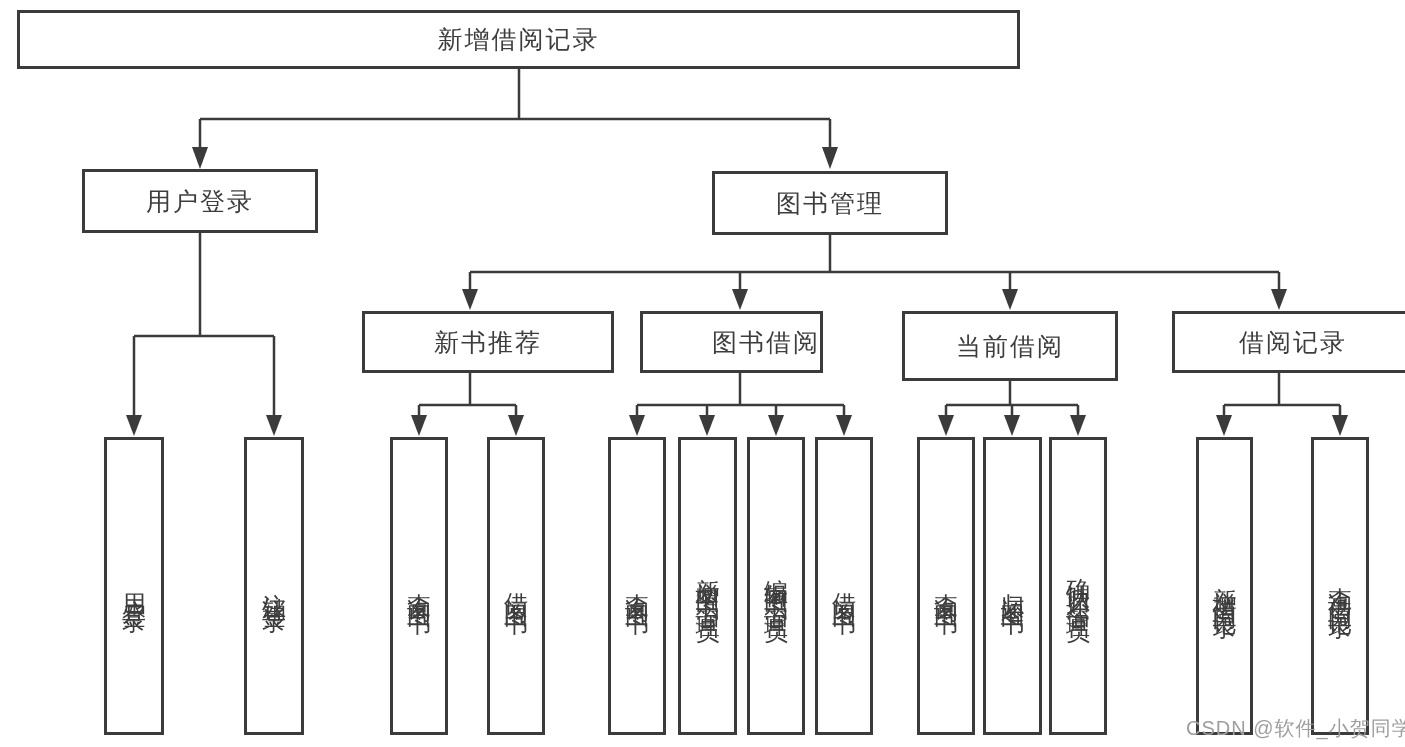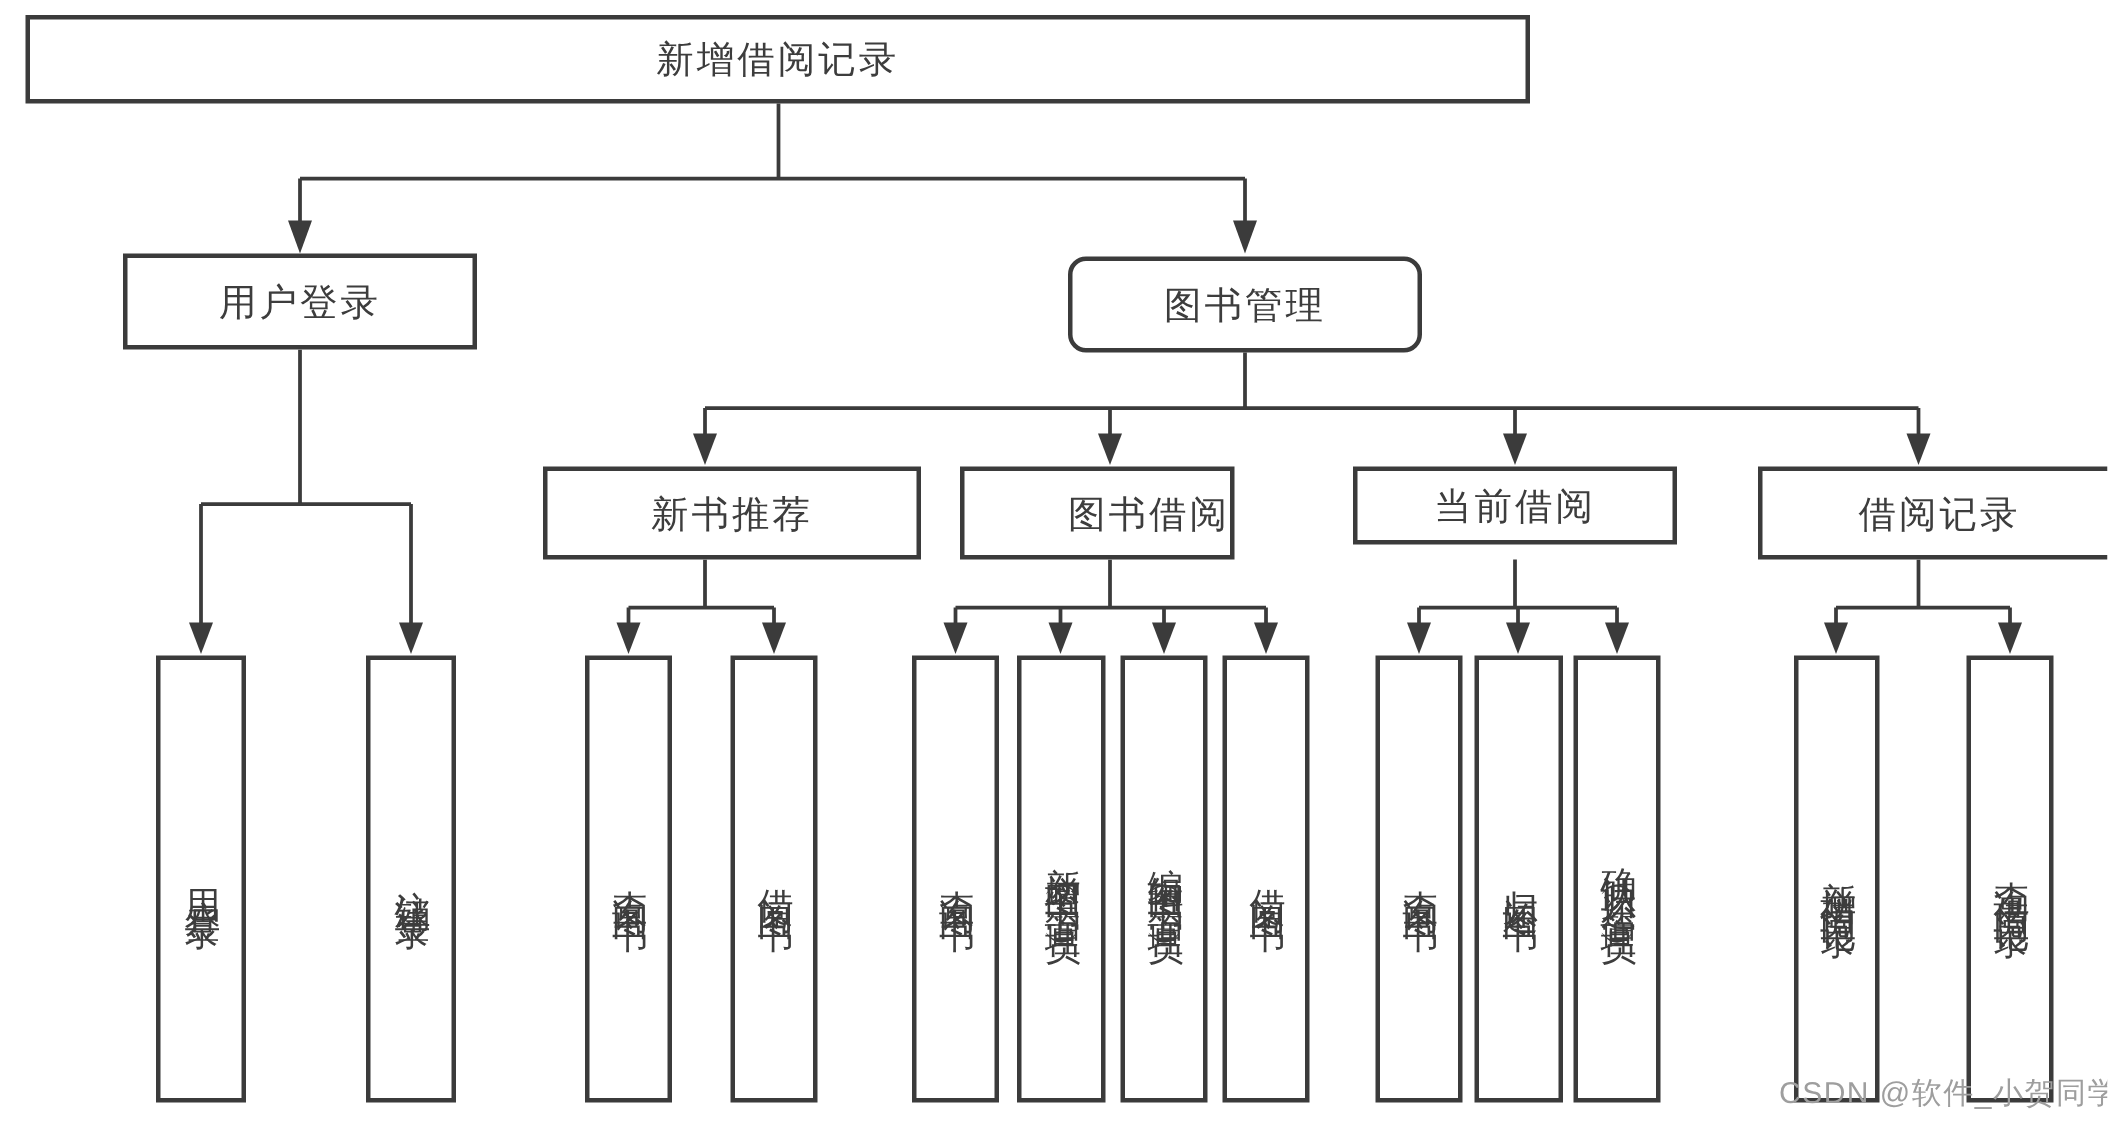--- a/index.html
+++ b/index.html
@@ -67,31 +67,31 @@
     </g>
   </svg>
 
   <div class="box hnode" style="left:17px;top:10px;width:1003px;height:59px;">
     <span>新增借阅记录</span>
   </div>
 
   <div class="box hnode" style="left:82px;top:169px;width:236px;height:64px;">
     <span>用户登录</span>
   </div>
-  <div class="box hnode" style="left:712px;top:171px;width:236px;height:64px;border-radius:12px;">
+  <div class="box hnode" style="left:712px;top:171px;width:236px;height:64px;">
     <span>图书管理</span>
   </div>
 
   <div class="box hnode" style="left:362px;top:311px;width:252px;height:62px;">
     <span>新书推荐</span>
   </div>
   <div class="box hnode" style="left:640px;top:311px;width:183px;height:62px;justify-content:flex-end;">
     <span>图书借阅</span>
   </div>
-  <div class="box hnode" style="left:902px;top:311px;width:216px;height:52px;">
+  <div class="box hnode" style="left:902px;top:311px;width:216px;height:70px;">
     <span>当前借阅</span>
   </div>
   <div class="box hnode" style="left:1172px;top:311px;width:242px;height:62px;">
     <span>借阅记录</span>
   </div>
 
   <div class="box leaf" style="left:104px;top:437px;width:60px;height:298px;">
     <span class="vtext">用户登录</span>
   </div>
   <div class="box leaf" style="left:244px;top:437px;width:60px;height:298px;">

